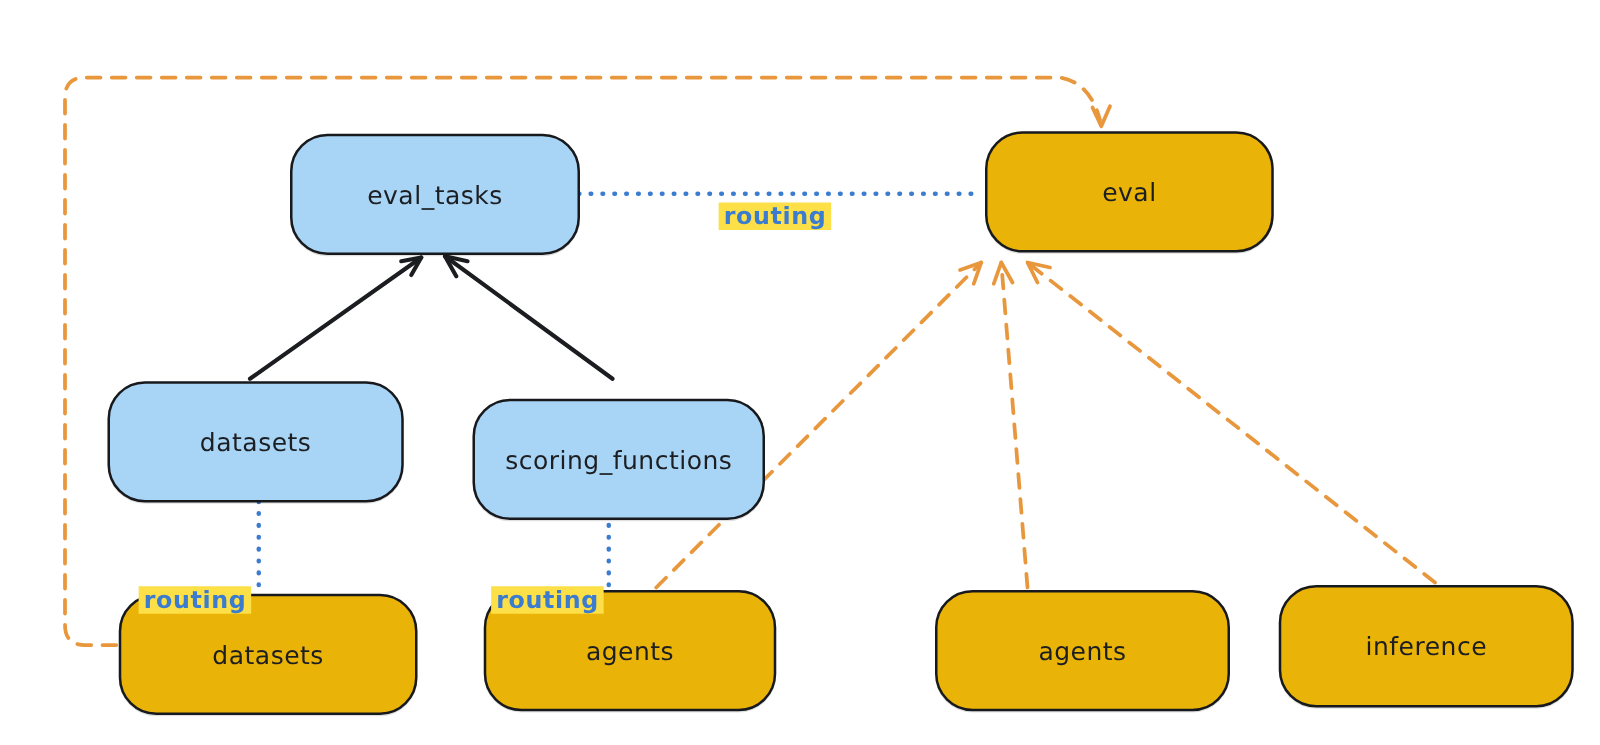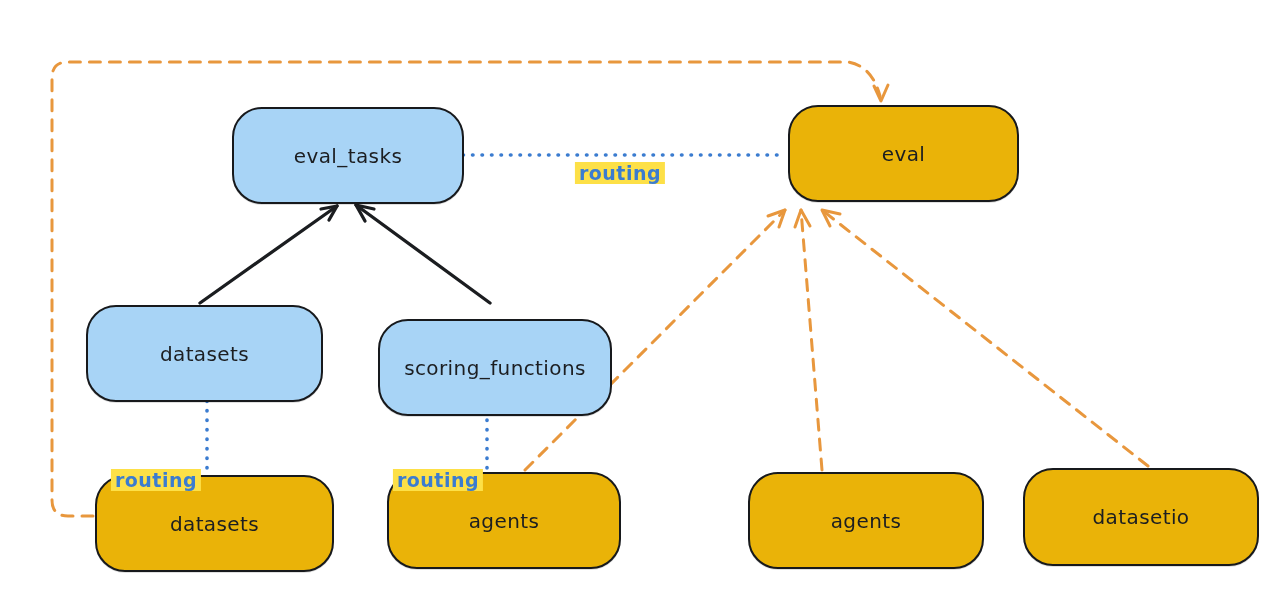--- a/index.html
+++ b/index.html
@@ -79,20 +79,20 @@
 
   <div class="node green" style="left:387px;top:472px;width:230px;height:93px">
     <span>agents</span>
   </div>
 
   <div class="node green" style="left:748px;top:472px;width:232px;height:93px">
     <span>agents</span>
   </div>
 
   <div class="node green" style="left:1023px;top:468px;width:232px;height:94px">
-    <span>datasetio</span>
+    <span>inference</span>
   </div>
 
   <span class="edge-label" style="left:620px;top:129px">routing</span>
   <span class="edge-label" style="left:156px;top:436px">routing</span>
   <span class="edge-label" style="left:438px;top:436px">routing</span>
 
 </div>
 
 </body></html>

